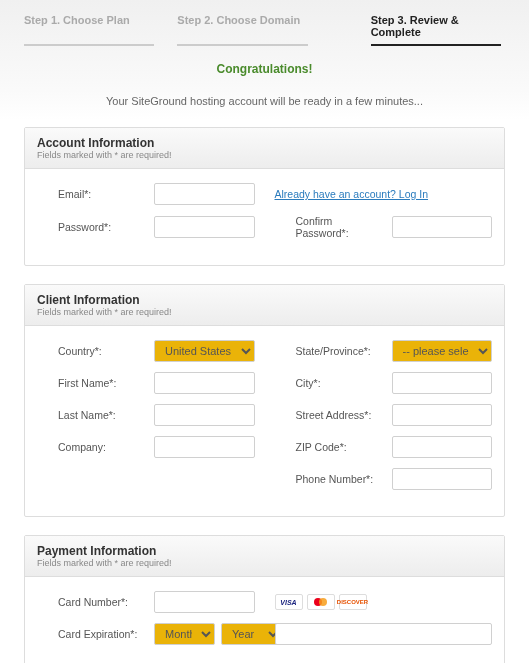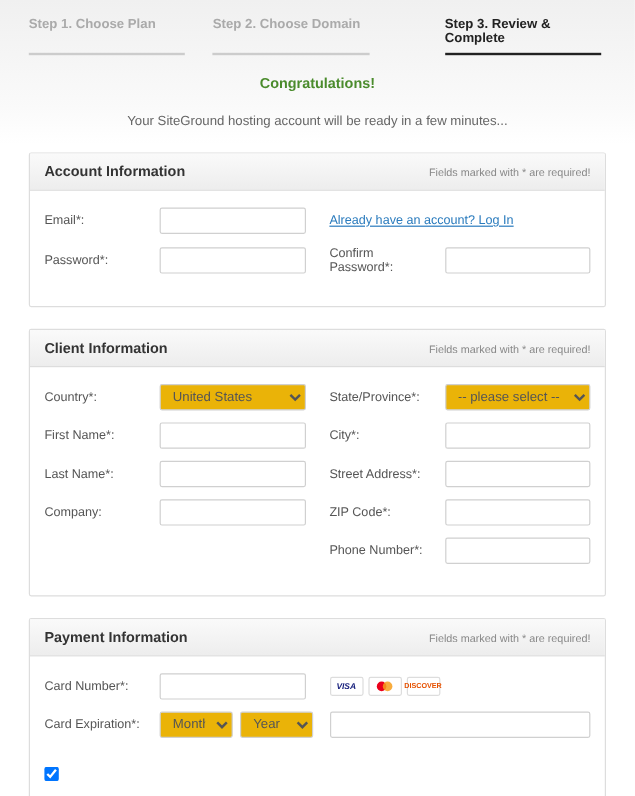--- a/index.html
+++ b/index.html
@@ -49,20 +49,21 @@
     border-radius: 2px;
     background: #fff;
   }
   .section-header {
     display: flex;
     justify-content: space-between;
     align-items: baseline;
     padding: 8px 12px;
     background: linear-gradient(to bottom, #fafafa, #ededed);
     border-bottom: 1px solid #ddd;
+    flex-direction: column;
   }
   .section-title {
     font-weight: bold;
     font-size: 12px;
     color: #333;
   }
   .required-note {
     font-size: 9px;
     color: #888;
   }
@@ -79,20 +80,21 @@
     align-items: center;
     flex: 1;
     gap: 8px;
     min-width: 0;
   }
   .field label {
     width: 88px;
     font-size: 10.5px;
     color: #555;
     flex-shrink: 0;
+    margin-left: 21px;
   }
   .field input[type="text"],
   .field input[type="password"],
   .field select {
     flex: 1;
     min-width: 0;
     height: 22px;
     border: 1px solid #d0d0d0;
     border-radius: 2px;
     padding: 0 6px;

